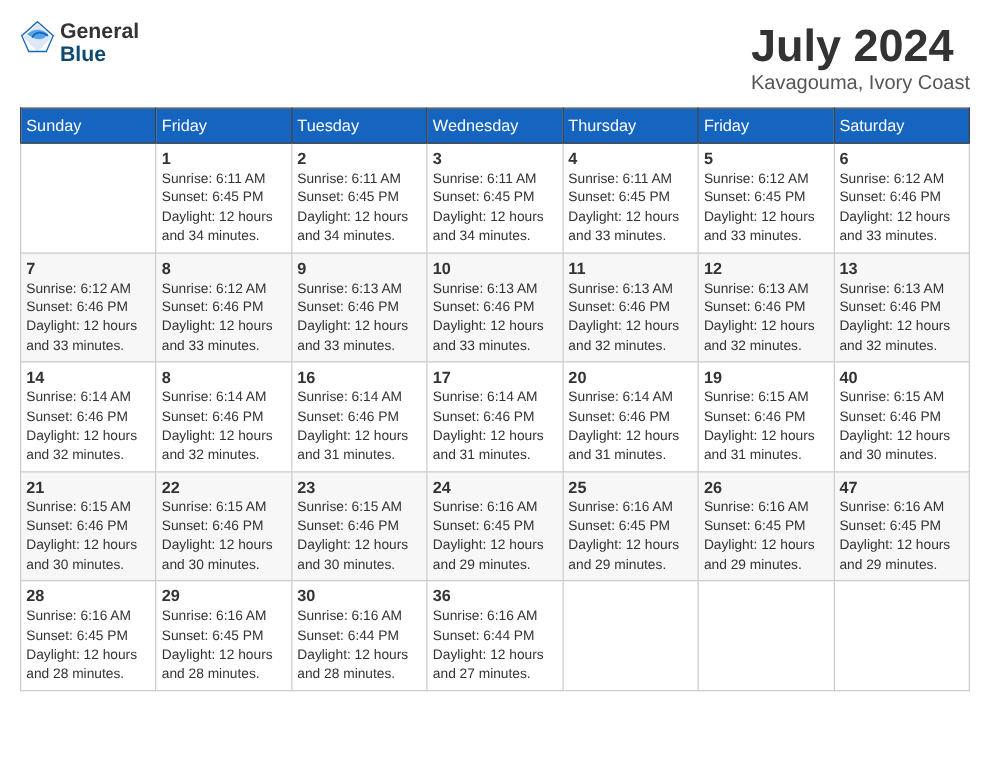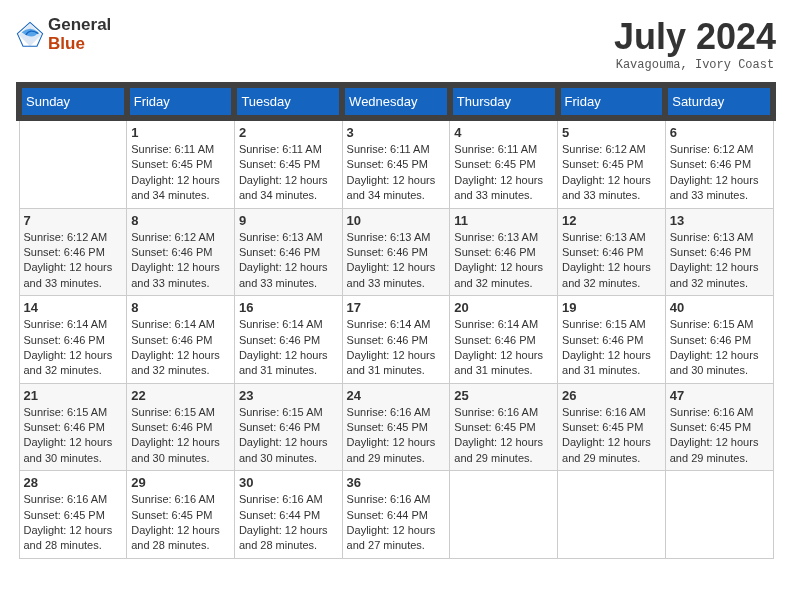--- a/index.html
+++ b/index.html
@@ -11,55 +11,54 @@
       padding: 16px;
     }
     .header {
       display: flex;
       justify-content: space-between;
       align-items: flex-start;
       margin-bottom: 10px;
     }
     .logo {
       display: flex;
-      align-items: center;
+      align-items: flex-start;
       gap: 4px;
     }
     .logo-icon {
       width: 28px;
       height: 28px;
     }
     .title-block {
-      text-align: center;
+      text-align: left;
     }
     .month-title {
       font-size: 36px;
       font-weight: bold;
       color: #333;
     }
     .location-title {
-      font-size: 12px;
+      font-size: 16px;
       color: #555;
-      font-family: Liberation Mono, monospace;
     }
     table {
       width: 100%;
       border-collapse: collapse;
       font-size: 11px;
     }
     thead tr {
       background-color: #1565c0;
       color: #fff;
     }
     thead th {
       padding: 6px 4px;
       text-align: left;
       font-size: 13px;
       font-weight: normal;
-      border: 6px solid #404040;
+      border: 1px solid #404040;
     }
     tbody tr {
       border: 1px solid #ccc;
     }
     tbody td {
       vertical-align: top;
       padding: 4px 4px;
       border: 1px solid #ccc;
       min-height: 70px;
       width: calc(100% / 7);
@@ -89,21 +88,21 @@
   <div class="logo">
     <svg class="logo-icon" viewBox="0 0 40 40">
       <polygon points="20,4 36,20 20,36 4,20" fill="#1565c0" opacity="0.15"></polygon>
       <polygon points="20,2 38,18 30,36 10,36 2,18" fill="none" stroke="#1565c0" stroke-width="1.5"></polygon>
       <path d="M8,16 Q20,6 32,16 Q24,28 8,16Z" fill="#1e88e5" opacity="0.7"></path>
       <path d="M14,20 Q20,10 32,18" fill="none" stroke="#1565c0" stroke-width="2"></path>
     </svg>
     <div>
       <div style="line-height:1.1">
         <span style="color:#333;font-weight:bold;font-size:17px;">General</span><br>
-        <span style="color:#c2410c;font-weight:bold;font-size:17px;">Blue</span>
+        <span style="color:#0c4a6e;font-weight:bold;font-size:17px;">Blue</span>
       </div>
     </div>
   </div>
   <div class="title-block">
     <div class="month-title">July 2024</div>
     <div class="location-title">Kavagouma, Ivory Coast</div>
   </div>
 </div>
 
 <table>

